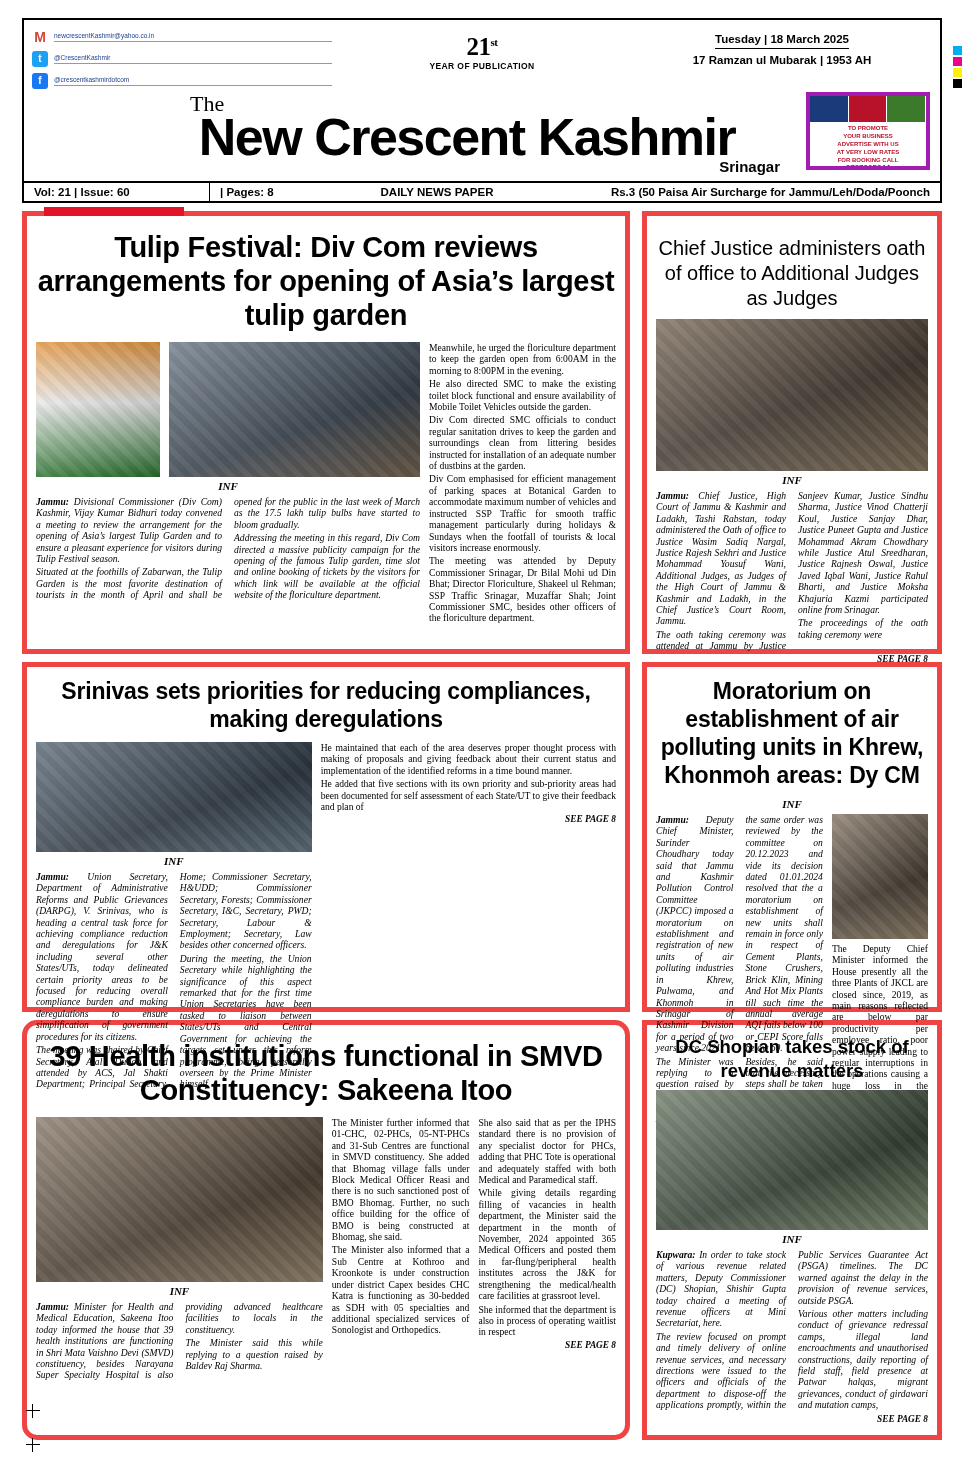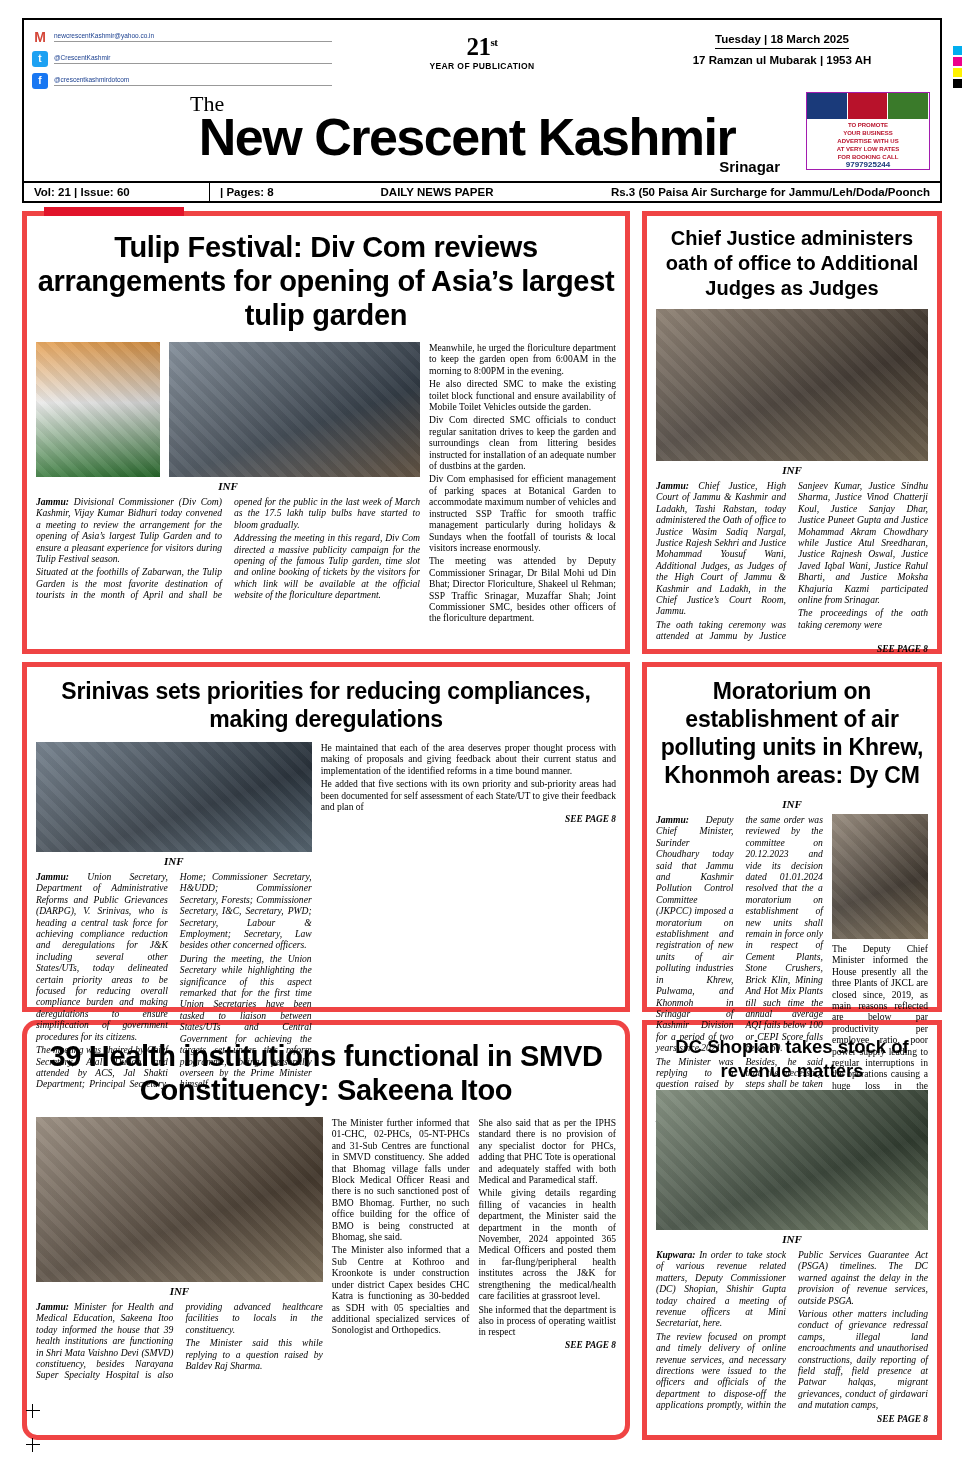--- a/index.html
+++ b/index.html
@@ -121,21 +121,21 @@
     font-family: "Liberation Sans", sans-serif;
     font-weight: bold;
     font-size: 15px;
     margin-top: -6px;
     padding-right: 152px;
   }
   .ad-box {
     position: absolute;
     right: 10px; top: -2px;
     width: 124px; height: 78px;
-    border: 1px solid #a21caf;
+    border: 4px solid #a21caf;
     background: #fff;
     overflow: hidden;
   }
   .ad-strip {
     height: 26px; width:100%;
     background: linear-gradient(90deg,#1a3a7a 0 33%, #b8122b 33% 66%, #3a7a2a 66% 100%);
     display:flex;
   }
   .ad-strip div { flex:1; border-right:1px solid #fff; }
   .ad-text {
@@ -190,25 +190,25 @@
     font-family:"Liberation Sans", sans-serif;
     font-weight: bold;
     font-size: 23px;
     line-height: 28px;
     text-align: center;
     margin: 2px 0 9px 0;
     letter-spacing: -0.2px;
   }
   h1.head-md {
     font-family:"Liberation Sans", sans-serif;
-    font-weight: bold;
+    font-weight: normal;
     font-size: 20px;
     line-height: 25px;
     text-align: center;
-    margin: 2px 0 8px 0;
+    margin: 12px 0 8px 0;
   }
   h1.head-sm {
     font-family:"Liberation Sans", sans-serif;
     font-weight: bold;
     font-size: 18.5px;
     line-height: 24px;
     text-align: center;
     margin: 2px 0 7px 0;
   }
 

